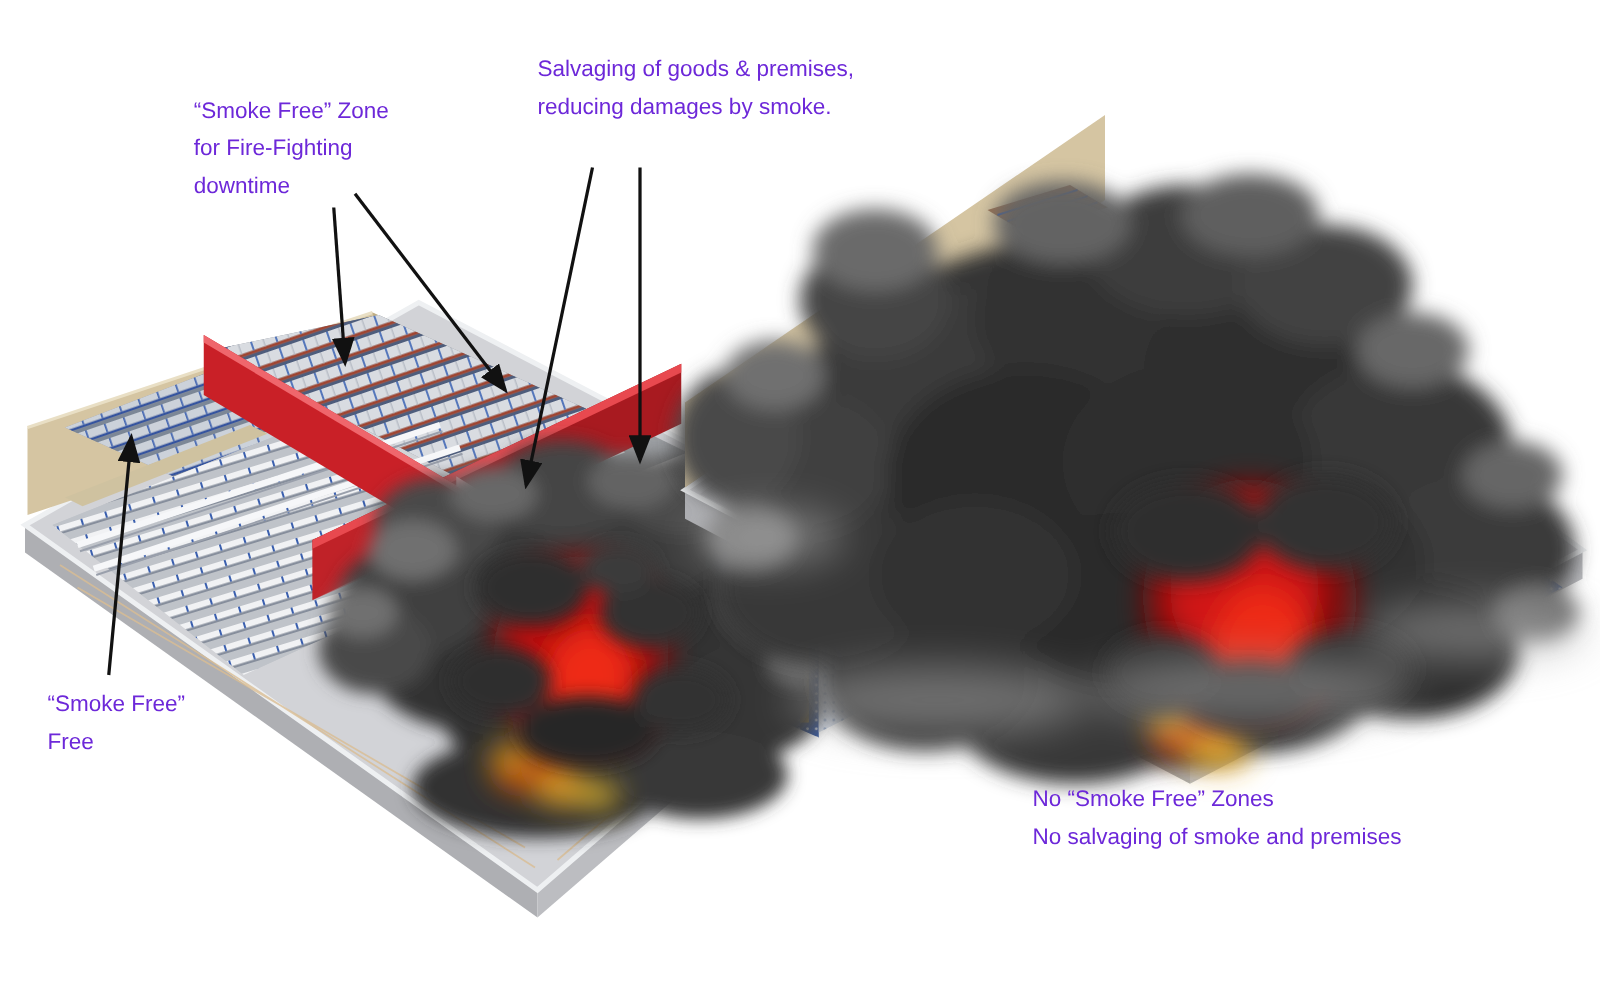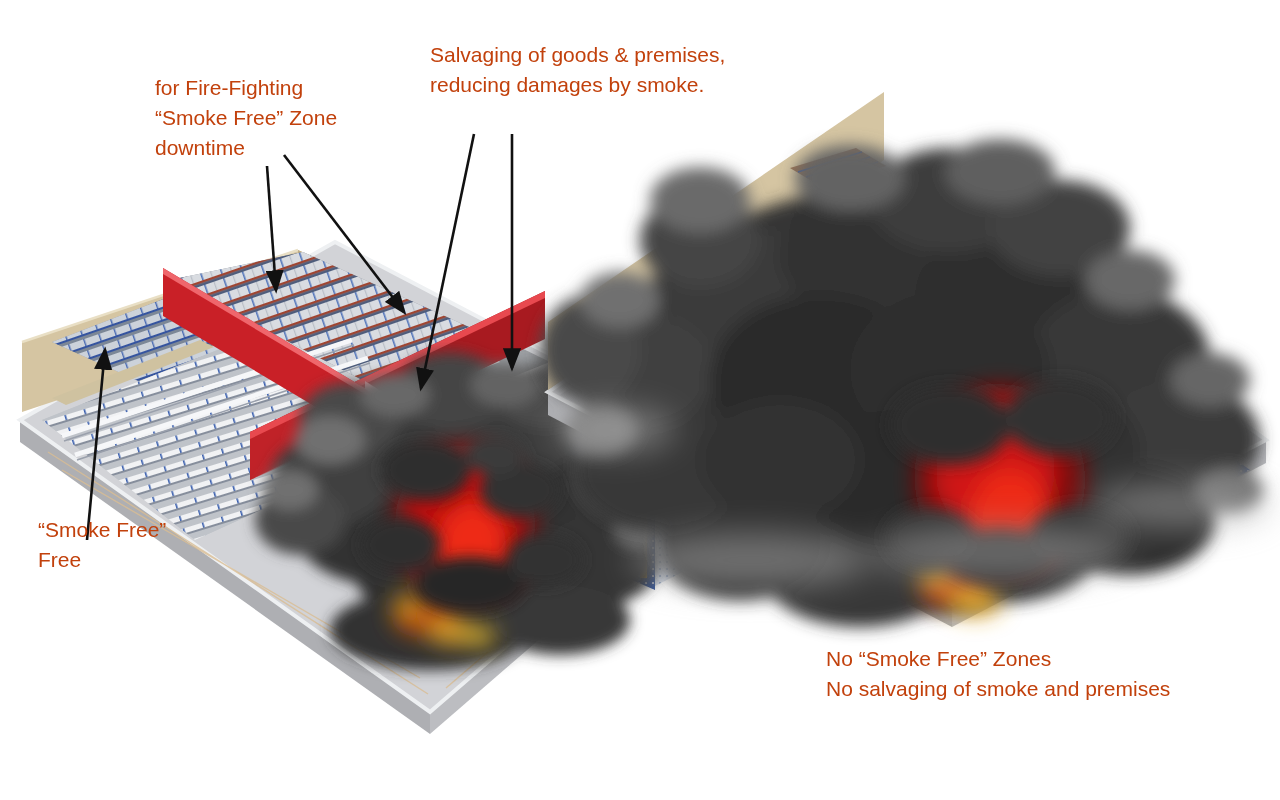--- a/index.html
+++ b/index.html
@@ -1,19 +1,19 @@
 <!DOCTYPE html>
 <html><head>
 <meta charset="utf-8">
 <style>
   html,body{margin:0;padding:0;background:#ffffff;}
   .stage{position:relative;width:1280px;height:800px;background:#ffffff;overflow:hidden;
          font-family:"Liberation Sans", sans-serif;}
   .stage svg{position:absolute;left:0;top:0;}
-  .annotation{position:absolute;color:#c2410c;font-size:21px;line-height:30px;
+  .annotation{position:absolute;color:#6d28d9;font-size:18px;line-height:30px;
               font-weight:400;white-space:nowrap;}
 </style>
 </head>
 <body>
 
 <div class="stage">
 
 <svg width="1280" height="800" viewBox="0 0 1280 800">
   <defs>
 
@@ -256,33 +256,33 @@
   <g stroke="#111111" stroke-width="2.6" fill="none">
     <path d="M267,166 L276,290" marker-end="url(#ah)"></path>
     <path d="M284,155 L404,312" marker-end="url(#ah)"></path>
     <path d="M474,134 L421,388" marker-end="url(#ah)"></path>
     <path d="M512,134 L512,368" marker-end="url(#ah)"></path>
     <path d="M87,540 L105,350" marker-end="url(#ah)"></path>
   </g>
 </svg>
 
 <div class="annotation" style="left:155px;top:73px">
+  <div>“Smoke Free” Zone</div>
   <div>for Fire-Fighting</div>
-  <div>“Smoke Free” Zone</div>
   <div>downtime</div>
 </div>
 
 <div class="annotation" style="left:430px;top:40px">
   <div>Salvaging of goods &amp; premises,</div>
   <div>reducing damages by smoke.</div>
 </div>
 
-<div class="annotation" style="left:38px;top:515px">
+<div class="annotation" style="left:38px;top:548px">
   <div>“Smoke Free”</div>
   <div>Free</div>
 </div>
 
-<div class="annotation" style="left:826px;top:644px">
+<div class="annotation" style="left:826px;top:624px">
   <div>No “Smoke Free” Zones</div>
   <div>No salvaging of smoke and premises</div>
 </div>
 
 </div>
 
 </body></html>

